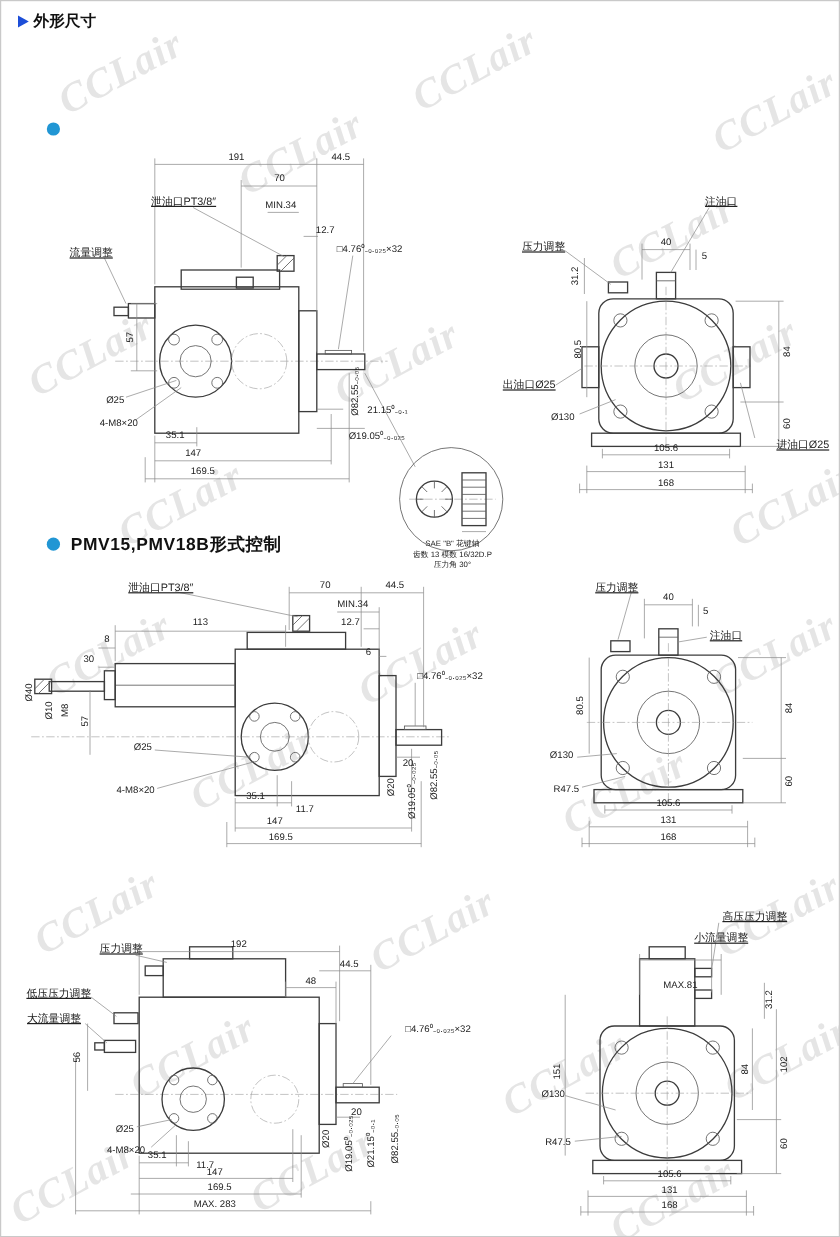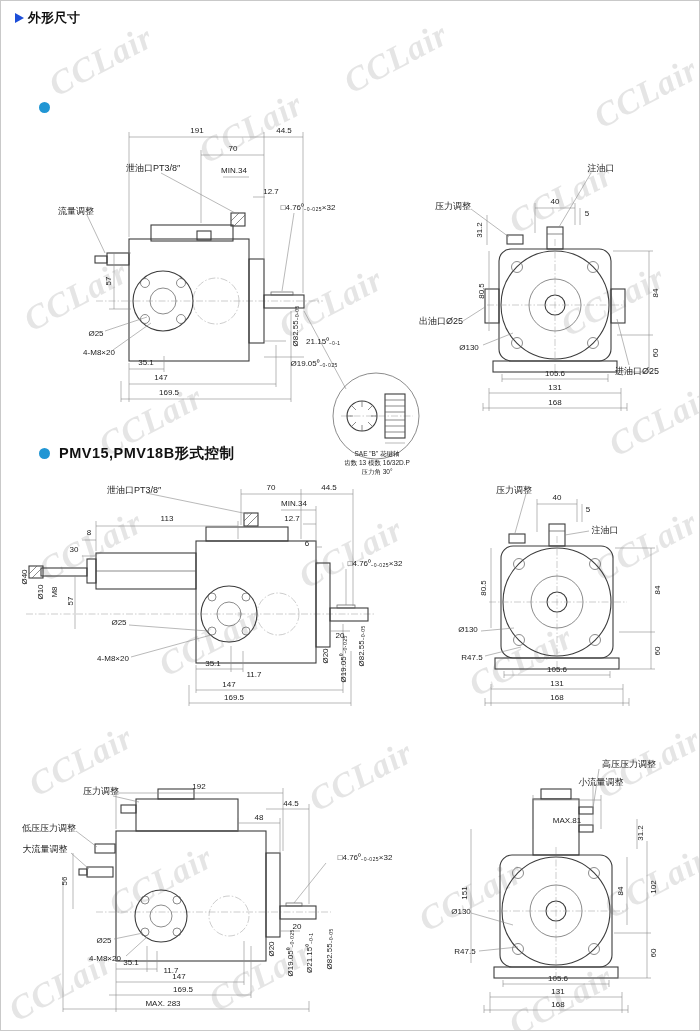--- a/index.html
+++ b/index.html
@@ -16,21 +16,21 @@
   .hdr{position:absolute;left:14px;top:8px;display:flex;align-items:center;gap:4px;z-index:4;}
   .tri{width:0;height:0;border-top:5px solid transparent;border-bottom:5px solid transparent;
        border-left:9px solid #1d4ed8;display:inline-block;}
   .hdr-t{font-size:13px;font-weight:bold;color:#111;}
   .sec{position:absolute;display:flex;align-items:center;gap:9px;z-index:4;}
   .dot{width:11px;height:11px;border-radius:50%;background:#2196d4;display:inline-block;}
   .sec-t{font-size:14.5px;font-weight:bold;color:#111;letter-spacing:0.5px;}
   .lbl{position:absolute;transform:translate(-50%,-50%);font-size:8px;color:#222;
        white-space:nowrap;z-index:3;line-height:1;}
   .lbl.v{transform:translate(-50%,-50%) rotate(-90deg);}
-  .lbl.cn{font-size:9px;}
+  .lbl.cn{font-size:9px;text-decoration:underline;}
   .lbl.sm{font-size:6.5px;}
 </style>
 </head>
 <body>
 
 <div class="page">
 
   <div class="wm" style="left:100px;top:60px">CCLair</div>
   <div class="wm" style="left:395px;top:57px">CCLair</div>
   <div class="wm" style="left:645px;top:92px">CCLair</div>
@@ -395,21 +395,21 @@
   <span class="lbl cn" style="left:600px;top:167px">注油口</span>
   <span class="lbl cn" style="left:452px;top:205px">压力调整</span>
   <span class="lbl" style="left:554px;top:201px">40</span>
   <span class="lbl" style="left:586px;top:213px">5</span>
   <span class="lbl v" style="left:479px;top:229px">31.2</span>
   <span class="lbl v" style="left:481px;top:290px">80.5</span>
   <span class="lbl v" style="left:655px;top:292px">84</span>
   <span class="lbl v" style="left:655px;top:352px">60</span>
   <span class="lbl cn" style="left:440px;top:320px">出油口Ø25</span>
   <span class="lbl" style="left:468px;top:347px">Ø130</span>
-  <span class="lbl cn" style="left:636px;top:370px">进油口Ø25</span>
+  <span class="lbl cn" style="left:668px;top:370px">进油口Ø25</span>
   <span class="lbl" style="left:554px;top:373px">105.6</span>
   <span class="lbl" style="left:554px;top:387px">131</span>
   <span class="lbl" style="left:554px;top:402px">168</span>
 
   <span class="lbl sm" style="left:376px;top:453px">SAE "B" 花键轴</span>
   <span class="lbl sm" style="left:376px;top:462px">齿数 13 模数 16/32D.P</span>
   <span class="lbl sm" style="left:376px;top:471px">压力角 30°</span>
 
   <span class="lbl cn" style="left:133px;top:489px">泄油口PT3/8″</span>
   <span class="lbl" style="left:270px;top:487px">70</span>
@@ -456,21 +456,21 @@
   <span class="lbl cn" style="left:48px;top:827px">低压压力调整</span>
   <span class="lbl cn" style="left:44px;top:848px">大流量调整</span>
   <span class="lbl v" style="left:64px;top:880px">56</span>
   <span class="lbl" style="left:364px;top:857px">□4.76⁰₋₀.₀₂₅×32</span>
   <span class="lbl" style="left:103px;top:940px">Ø25</span>
   <span class="lbl" style="left:104px;top:958px">4-M8×20</span>
   <span class="lbl" style="left:130px;top:962px">35.1</span>
   <span class="lbl" style="left:170px;top:970px">11.7</span>
   <span class="lbl" style="left:178px;top:976px">147</span>
   <span class="lbl" style="left:182px;top:989px">169.5</span>
-  <span class="lbl" style="left:162px;top:1003px">MAX. 283</span>
+  <span class="lbl" style="left:178px;top:1003px">MAX. 283</span>
   <span class="lbl" style="left:296px;top:926px">20</span>
   <span class="lbl v" style="left:271px;top:948px">Ø20</span>
   <span class="lbl v" style="left:290px;top:952px">Ø19.05⁰₋₀.₀₂₅</span>
   <span class="lbl v" style="left:309px;top:952px">Ø21.15⁰₋₀.₁</span>
   <span class="lbl v" style="left:329px;top:948px">Ø82.55₋₀.₀₅</span>
 
   <span class="lbl cn" style="left:628px;top:763px">高压压力调整</span>
   <span class="lbl cn" style="left:600px;top:781px">小流量调整</span>
   <span class="lbl" style="left:566px;top:820px">MAX.81</span>
   <span class="lbl v" style="left:640px;top:832px">31.2</span>

